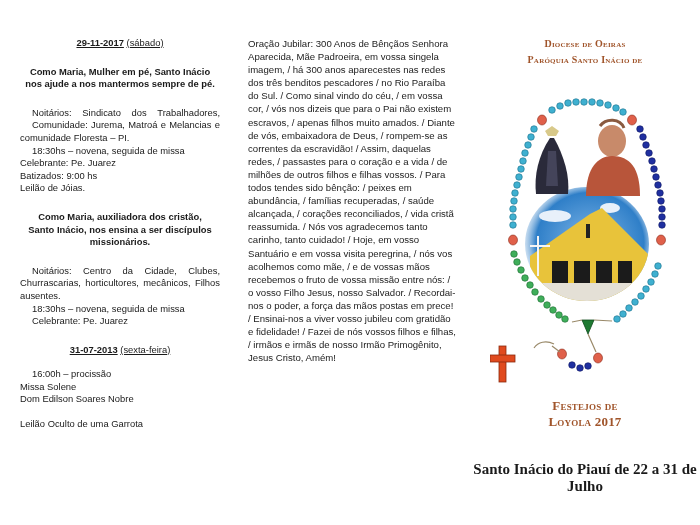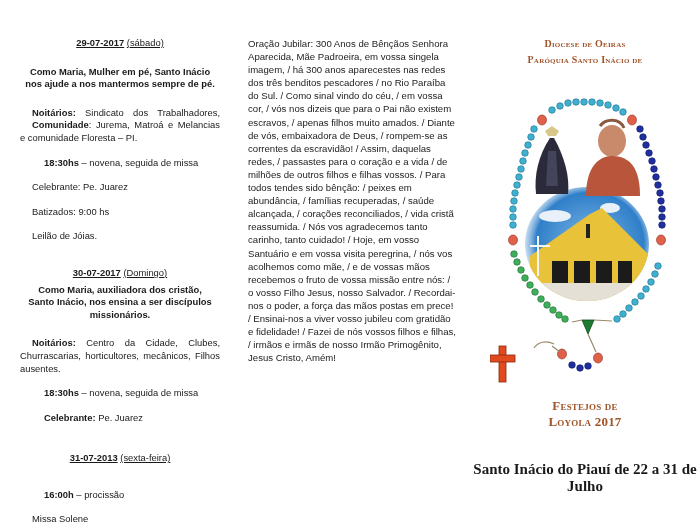--- a/index.html
+++ b/index.html
@@ -7,56 +7,52 @@
   .col { position: absolute; top: 0; height: 525px; }
   #col1 { left: 20px; width: 200px; font-size: 9.4px; line-height: 12.6px; }
   #col2 { left: 248px; width: 210px; font-size: 9.6px; line-height: 13.1px; color: #222; }
   #col3 { left: 470px; width: 230px; }
 
   .date-head { text-align: center; margin: 0; }
   .date-head .d { font-weight: bold; text-decoration: underline; }
   .date-head .w { text-decoration: underline; }
   .theme { text-align: center; font-weight: bold; margin: 4px; }
   .para { margin: 0; text-align: justify; }
-  .line { margin: 12px; }
-  .b { font-weight: bold; padding-left: 12px; }
+  .line { margin: 0; }
+  .b { font-weight: normal; padding-left: 12px; }
 
   .smallcaps { font-family: "Liberation Serif", serif; font-weight: bold; font-variant: small-caps; color: #a0542a; text-align: center; letter-spacing: 0.2px; }
   #header-title { position: absolute; top: 36px; left: 0; width: 230px; font-size: 10px; line-height: 16px; }
   #festejos-title { position: absolute; top: 398px; left: 0; width: 230px; font-size: 13px; line-height: 15.5px; }
   #footer-line { position: absolute; top: 461px; left: 0; width: 230px; text-align: center; font-family: "Liberation Serif", serif; font-weight: bold; font-size: 15px; color: #1a1a1a; }
 
   #emblem { position: absolute; top: 96px; left: 20px; width: 190px; height: 290px; }
 </style>
 </head>
 <body>
 
 <div id="col1" class="col">
   <div style="height:37px"></div>
   <p class="date-head">
-    <span class="d">29-07-2017</span>
+    <span class="d">29-11-2017</span>
     <span class="w">(sábado)</span>
   </p>
   <div style="height:12px"></div>
   <p class="theme">Como Maria, Mulher em pé, Santo Inácio nos ajude a nos mantermos sempre de pé.</p>
   <div style="height:12px"></div>
   <p class="para">
     <span class="b">Noitários:</span><span> Sindicato dos Trabalhadores,</span>
     <span class="b">Comunidade</span><span>: Jurema, Matroá e Melancias e comunidade Floresta – PI.</span>
   </p>
   <p class="line"><span class="b">18:30hs</span><span> – novena, seguida de missa</span></p>
   <p class="line">Celebrante: Pe. Juarez</p>
   <p class="line">Batizados: 9:00 hs</p>
   <p class="line">Leilão de Jóias.</p>
 
   <div style="height:12px"></div>
-  <p class="date-head">
-    <span class="d">30-07-2017</span>
-    <span class="w">(Domingo)</span>
-  </p>
   <p class="theme">Como Maria, auxiliadora dos cristão, Santo Inácio, nos ensina a ser discípulos missionários.</p>
   <div style="height:12px"></div>
   <p class="para"><span class="b">Noitários:</span><span> Centro da Cidade, Clubes, Churrascarias, horticultores, mecânicos, Filhos ausentes.</span></p>
   <p class="line"><span class="b">18:30hs</span><span> – novena, seguida de missa</span></p>
   <p class="line"><span class="b">Celebrante:</span><span> Pe. Juarez</span></p>
 
   <div style="height:16px"></div>
   <p class="date-head">
     <span class="d">31-07-2013</span>
     <span class="w">(sexta-feira)</span>

